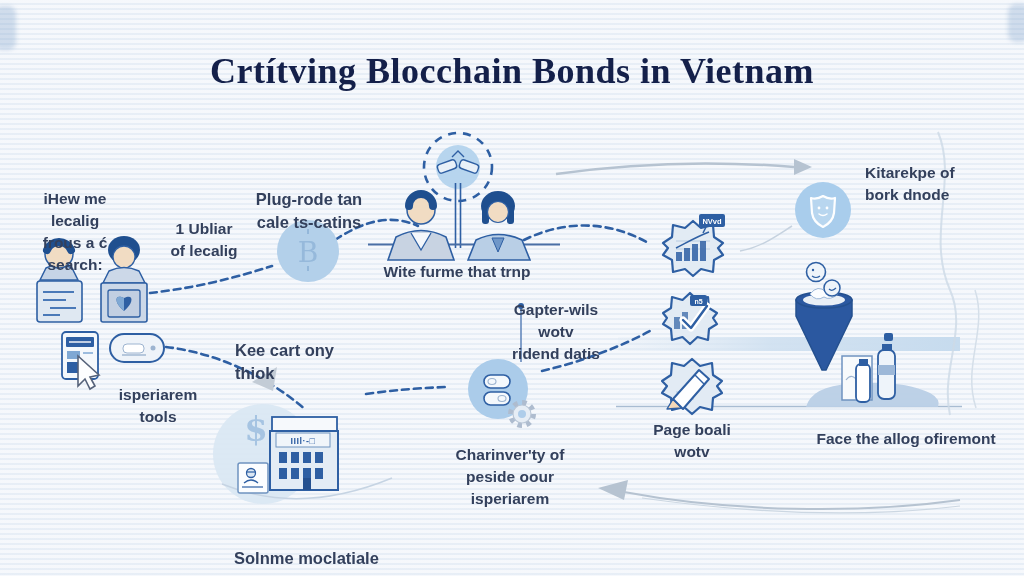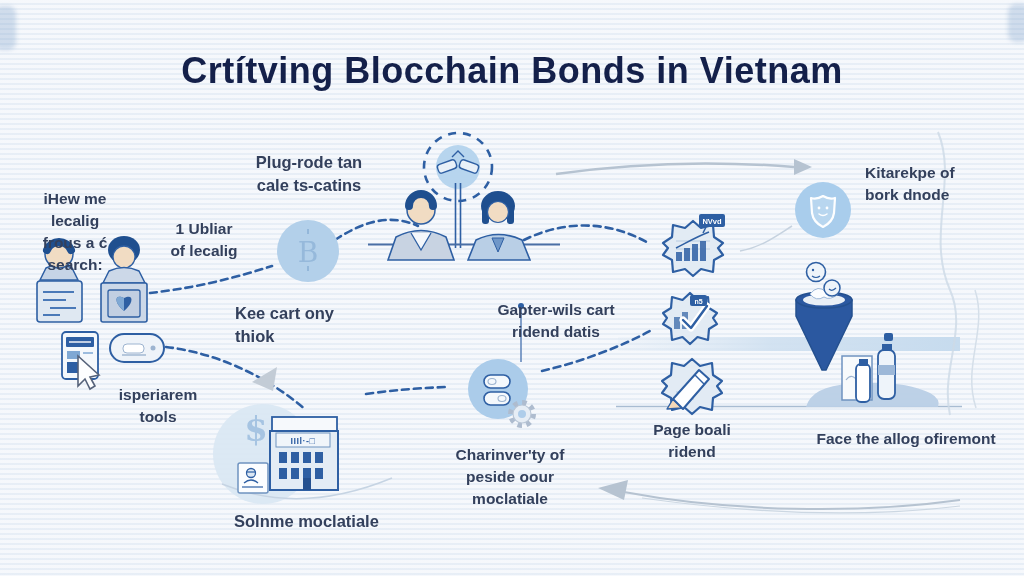--- a/index.html
+++ b/index.html
@@ -5,28 +5,28 @@
   html,body{margin:0;padding:0;}
   .canvas{
     position:relative;width:1024px;height:576px;overflow:hidden;
     background:
       repeating-linear-gradient(180deg, rgba(255,255,255,.45) 0 3px, rgba(214,226,240,.28) 3px 5px),
       #eef3f9;
     font-family:"Liberation Sans", sans-serif;
   }
   .title{
     position:absolute;left:0;top:50px;width:100%;margin:0;
-    text-align:center;font-family:Liberation Sans, sans-serif;font-weight:bold;
+    text-align:center;font-family:Liberation Serif, serif;font-weight:bold;
     font-size:36px;letter-spacing:.5px;color:#14204a;
   }
   .lbl{position:absolute;font-weight:600;font-size:15.5px;line-height:1.42;
        color:#33405c;text-align:center;}
   .lbl span{display:block;}
   .lbl.al{text-align:left;}
-  .lbl.big{font-size:16.5px;}
+  .lbl.big{font-size:16.5px;margin-top:37px;}
   svg.layer{position:absolute;left:0;top:0;pointer-events:none;}
   .smudge{position:absolute;border-radius:8px;background:rgba(120,155,200,.30);filter:blur(2px);}
 </style>
 </head>
 <body>
 
 <div class="canvas">
 
   <div class="smudge" style="left:-6px;top:6px;width:22px;height:44px"></div>
   <div class="smudge" style="left:1008px;top:4px;width:22px;height:38px"></div>
@@ -257,39 +257,40 @@
       <span>of lecalig</span>
   </div>
   <div class="lbl big" style="left:248px;top:151px;width:122px">
     <span>Plug-rode tan</span>
       <span>cale ts-catins</span>
   </div>
   <div class="lbl big al" style="left:235px;top:302px;width:140px">
     <span>Kee cart ony thiok</span>
   </div>
   <div class="lbl" style="left:382px;top:261px;width:150px">
+    <span>Wite furme that trnp</span>
   </div>
   <div class="lbl" style="left:496px;top:299px;width:120px">
-    <span>Gapter-wils cart</span>
+    <span>Gapter-wils wotv</span>
       <span>ridend datis</span>
   </div>
   <div class="lbl" style="left:100px;top:384px;width:116px">
       <span>isperiarem tools</span>
   </div>
   <div class="lbl big al" style="left:234px;top:510px;width:200px">
     <span>Solnme moclatiale</span>
   </div>
   <div class="lbl" style="left:450px;top:444px;width:120px">
     <span>Charinver'ty of</span>
       <span>peside oour</span>
-      <span>moclatiale</span>
+      <span>isperiarem</span>
   </div>
   <div class="lbl" style="left:646px;top:419px;width:92px">
     <span>Page boali</span>
-      <span>ridend</span>
+      <span>wotv</span>
   </div>
   <div class="lbl al" style="left:865px;top:162px;width:110px">
     <span>Kitarekpe of</span>
       <span>bork dnode</span>
   </div>
   <div class="lbl" style="left:798px;top:428px;width:216px">
     <span>Face the allog ofiremont</span>
   </div>
 
 </div>

